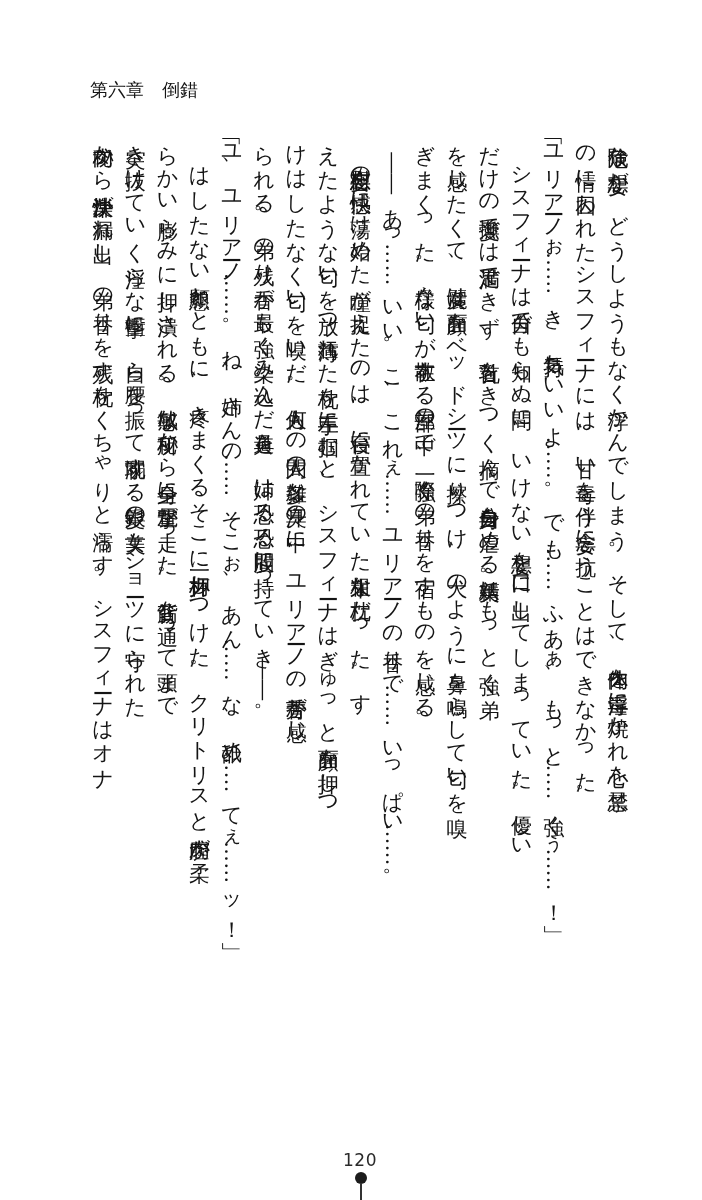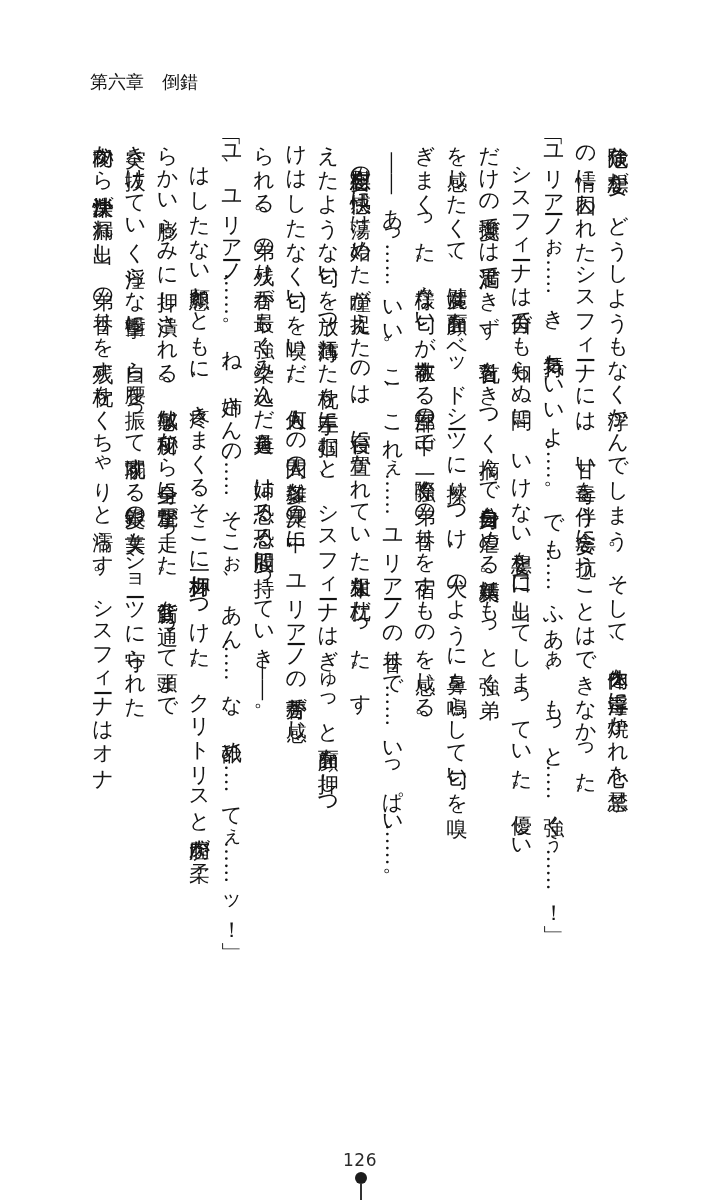--- a/index.html
+++ b/index.html
@@ -10,21 +10,21 @@
     body {
       width: 702px;
       height: 1200px;
       position: relative;
       overflow: hidden;
       color: #141414;
     }
     .running-head {
       position: absolute;
       left: 90px;
-      top: 71px;
+      top: 79px;
       font-family: "DejaVu Serif", "Liberation Serif", serif;
       font-size: 18px;
       line-height: 22px;
       white-space: pre;
       letter-spacing: 0;
     }
     .text-block {
       position: absolute;
       left: 86px;
       top: 131px;
@@ -93,15 +93,15 @@
   <div class="text-col">えたような匂いを放つ薄汚れた枕を左手に掴むと、シスフィーナはぎゅっと顔面を押しつ</div>
   <div class="text-col">けはしたなく匂いを嗅いだ。何人もの人間の雑多な汗臭の中に、ユリアーノの芳香が感じ</div>
   <div class="text-col">られる。弟の残り香が最も強く染み込んだ道具を、姉は恐る恐る股間に持っていき――。</div>
   <div class="text-col">「ユ、ユリアーノ……。ね、姉さんの……そこぉ、あん……な、舐め……てぇ……ッ！」</div>
   <div class="text-col">　はしたない懇願とともに、疼きまくるそこに力一杯押しつけた。クリトリスと膣肉が柔</div>
   <div class="text-col">らかい膨らみに押し潰される。敏感な秘所から全身に電撃が走った。背筋を通って頭まで</div>
   <div class="text-col">突き抜けていく淫らな衝撃に、自ら腰を振って耽溺する銀髪の美女。ショーツに守られた</div>
   <div class="text-col">秘肉から快楽汁が漏れ出し、弟の香りを残す枕をくちゃりと濡らす。シスフィーナはオナ</div>
 </div>
 
-<div class="page-number">126</div>
+<div class="page-number">120</div>
 <div class="thumb-dot"></div>
 <div class="thumb-line"></div>
 
 </body></html>

